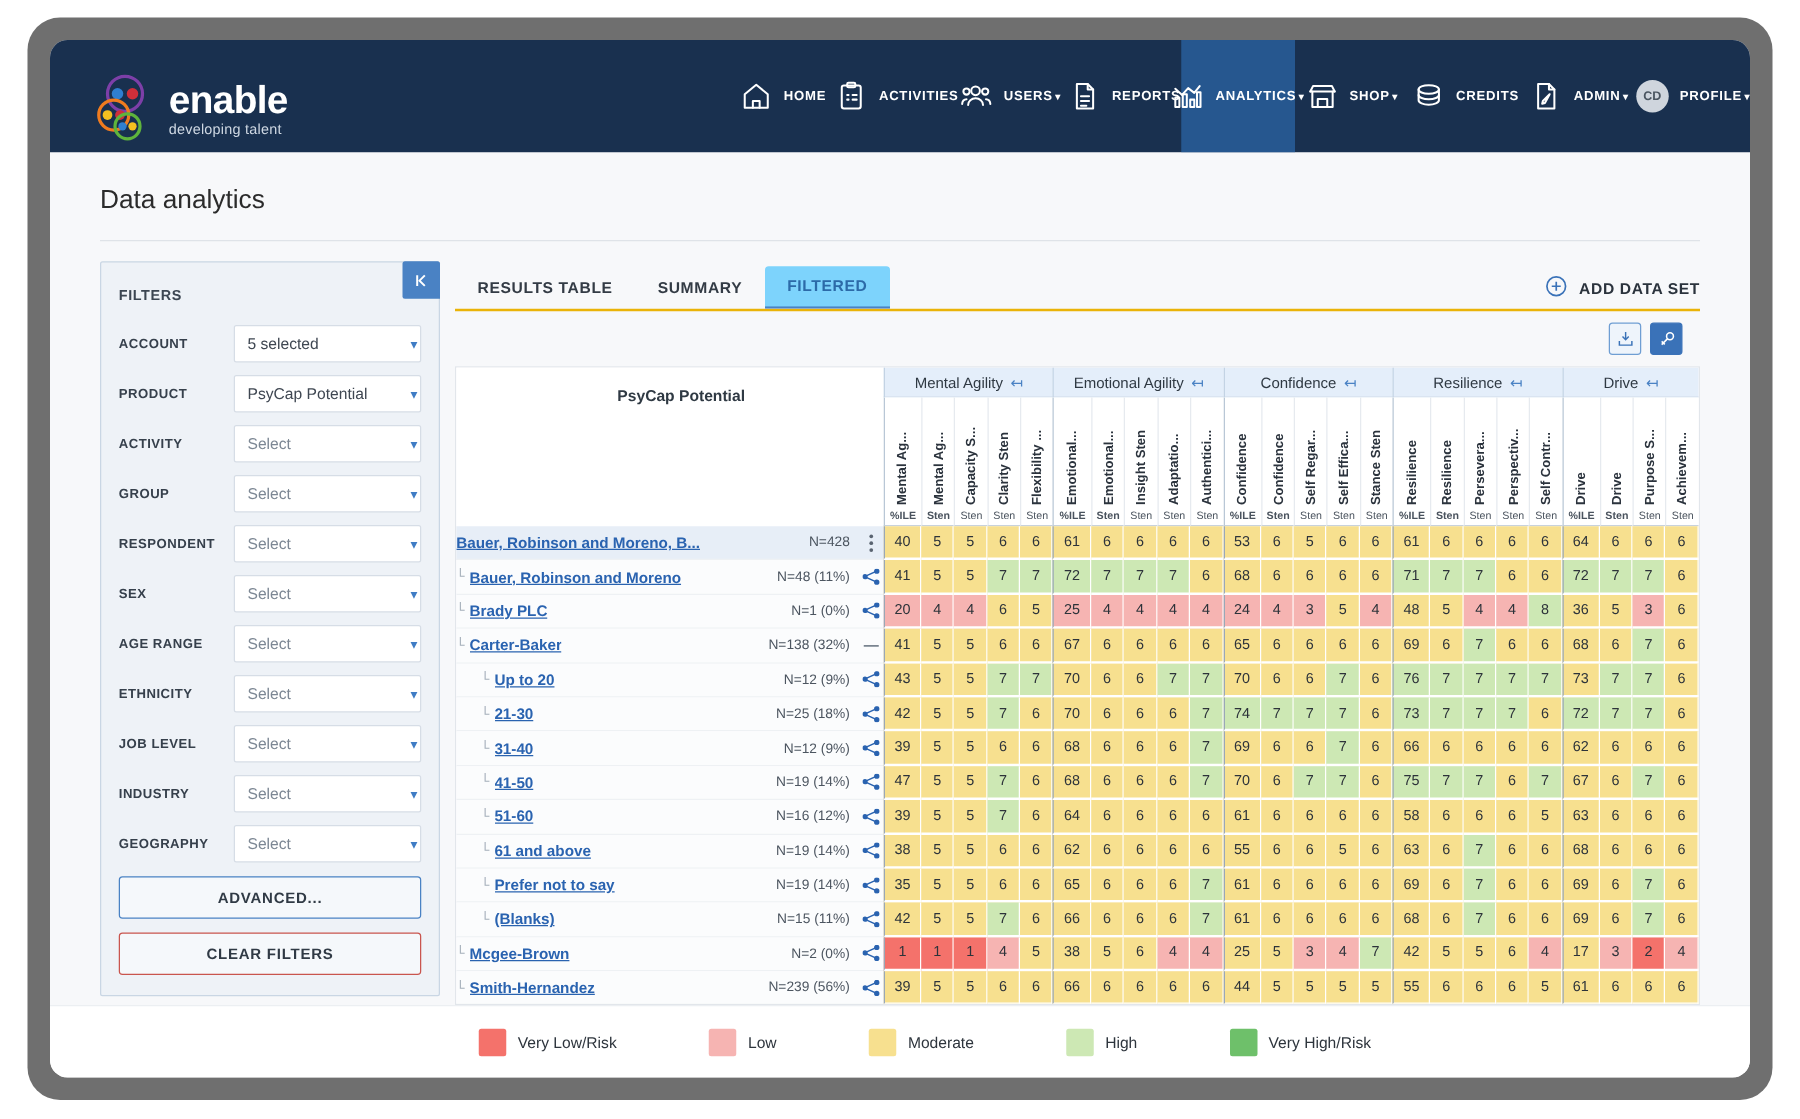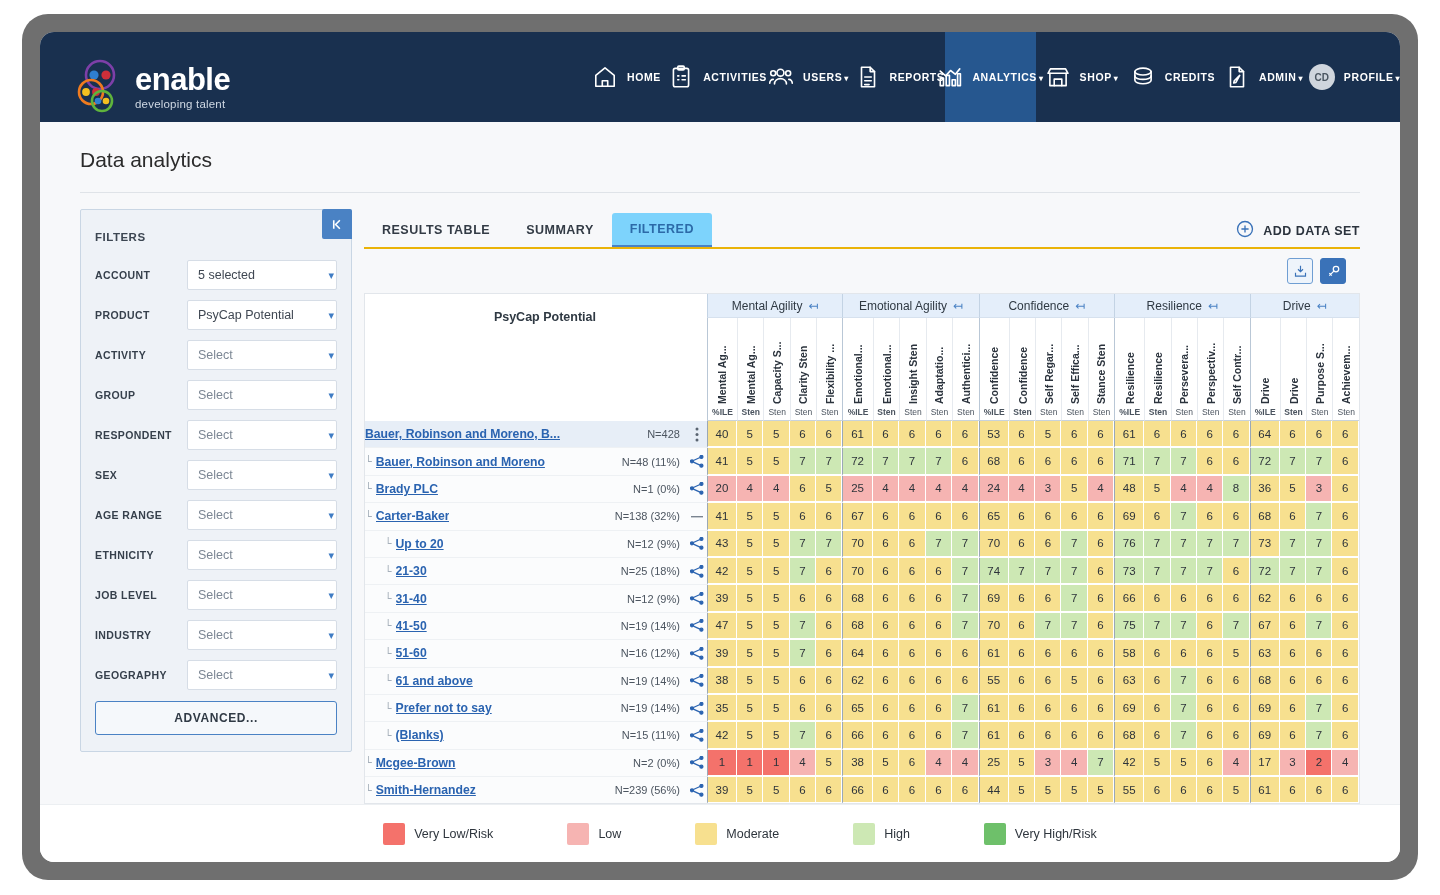--- a/index.html
+++ b/index.html
@@ -410,20 +410,21 @@
             </div>
             <div class="filter-row">
               <div class="filter-label">GEOGRAPHY</div>
               <div class="filter-select">
                 <span class="filter-value placeholder">Select</span>
                 <span class="sel-caret">▾</span>
               </div>
             </div>
           </div>
         <div class="fbtn" id="advanced-btn">ADVANCED...</div>
+        <div class="fbtn" id="clear-btn">CLEAR FILTERS</div>
       </div>
 
       <div id="main">
         <div id="tabbar">
           <div id="tabs-holder" style="display:flex;align-items:flex-end;">
               <div class="tab">RESULTS TABLE</div>
               <div class="tab">SUMMARY</div>
               <div class="tab active">FILTERED</div>
             </div>
           <div id="add-dataset">

